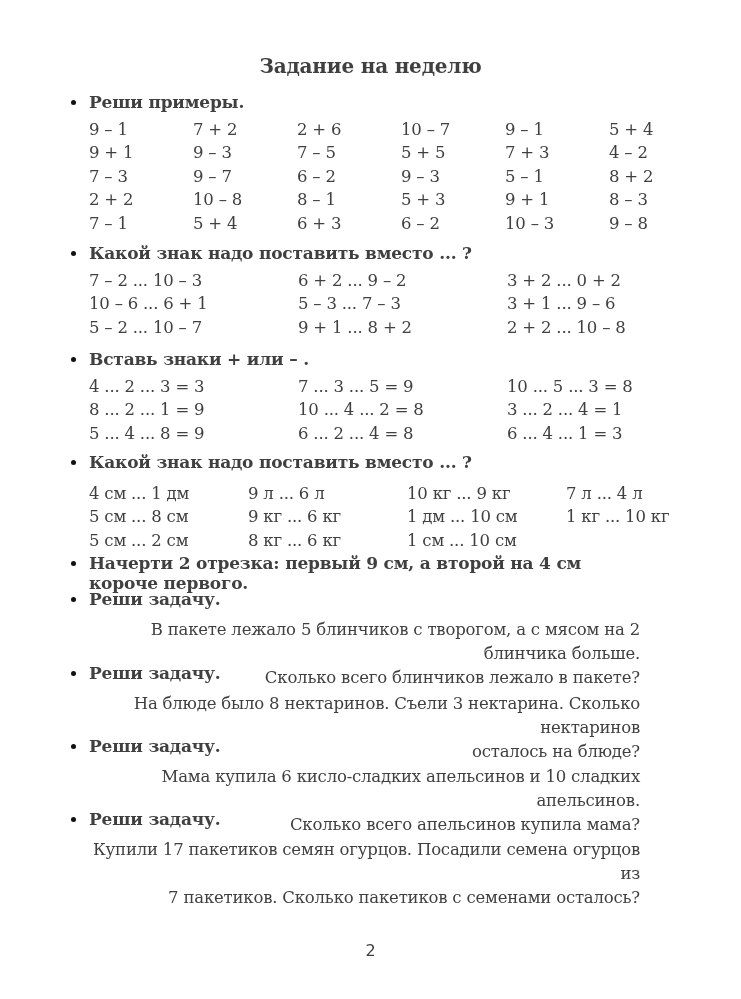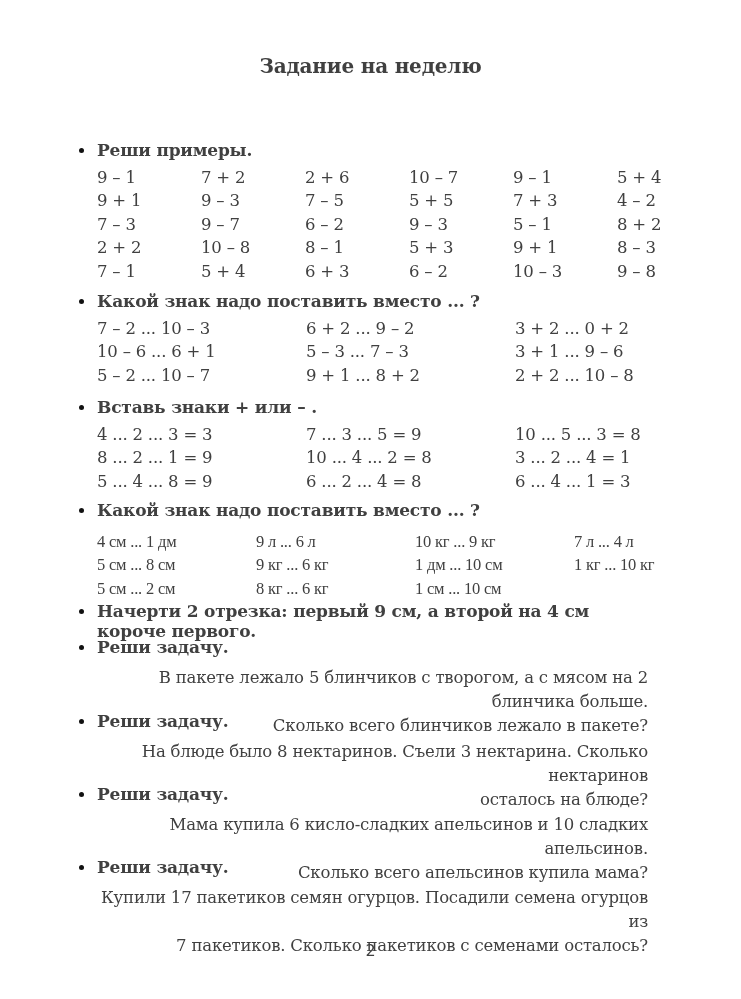--- a/index.html
+++ b/index.html
@@ -11,35 +11,35 @@
     color:#404040;
     font-family:"DejaVu Serif","Liberation Serif",serif;
     letter-spacing:-0.2px;
     overflow:hidden;
   }
   .title {
     position:absolute; top:54px; left:0; width:100%;
     text-align:center;
     font-size:20px; font-weight:bold;
   }
-  .section { position:absolute; left:12px; width:676px;margin-top:48px; }
+  .section { position:absolute; left:4px; width:676px; }
   .hline {
     position:relative;
     padding-left:85px; padding-right:40px;
     font-weight:bold; font-size:17px; line-height:20px;
   }
   .bullet {
     position:absolute; left:67px; top:8px;
     width:5px; height:5px; border-radius:50%;
     background:#111;
   }
   .grid { display:grid; margin-left:85px; font-size:16.5px; line-height:23.4px; }
   .grid.g6 { grid-template-columns:repeat(6,104px); margin-top:6px; }
   .grid.g3 { grid-template-columns:repeat(3,209px); margin-top:6px; }
-  .grid.g4 { grid-template-columns:repeat(4,159px); margin-top:10px;font-family:Liberation Serif, serif; }
+  .grid.g4 { grid-template-columns:repeat(4,159px); margin-top:10px; }
   .cell { white-space:nowrap; }
   .body {
     margin-left:85px; margin-right:40px; margin-top:9px;
     font-size:16.5px; line-height:24px;
     white-space:pre-line;
     text-align:right;
   }
   .pagenum {
     position:absolute; top:941px; left:0; width:100%;
     text-align:center; font-size:16px;

